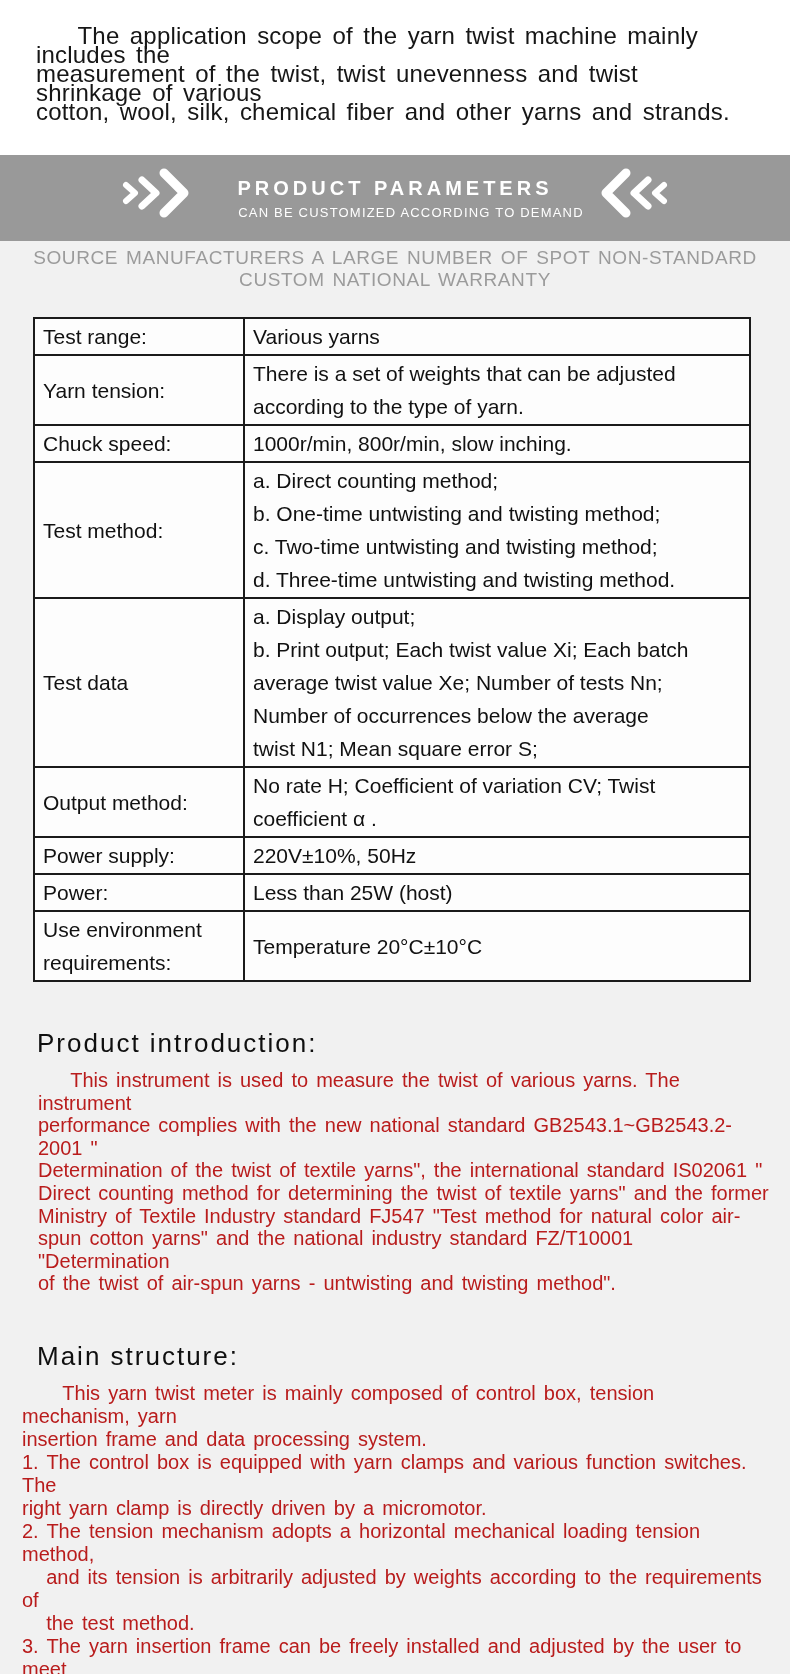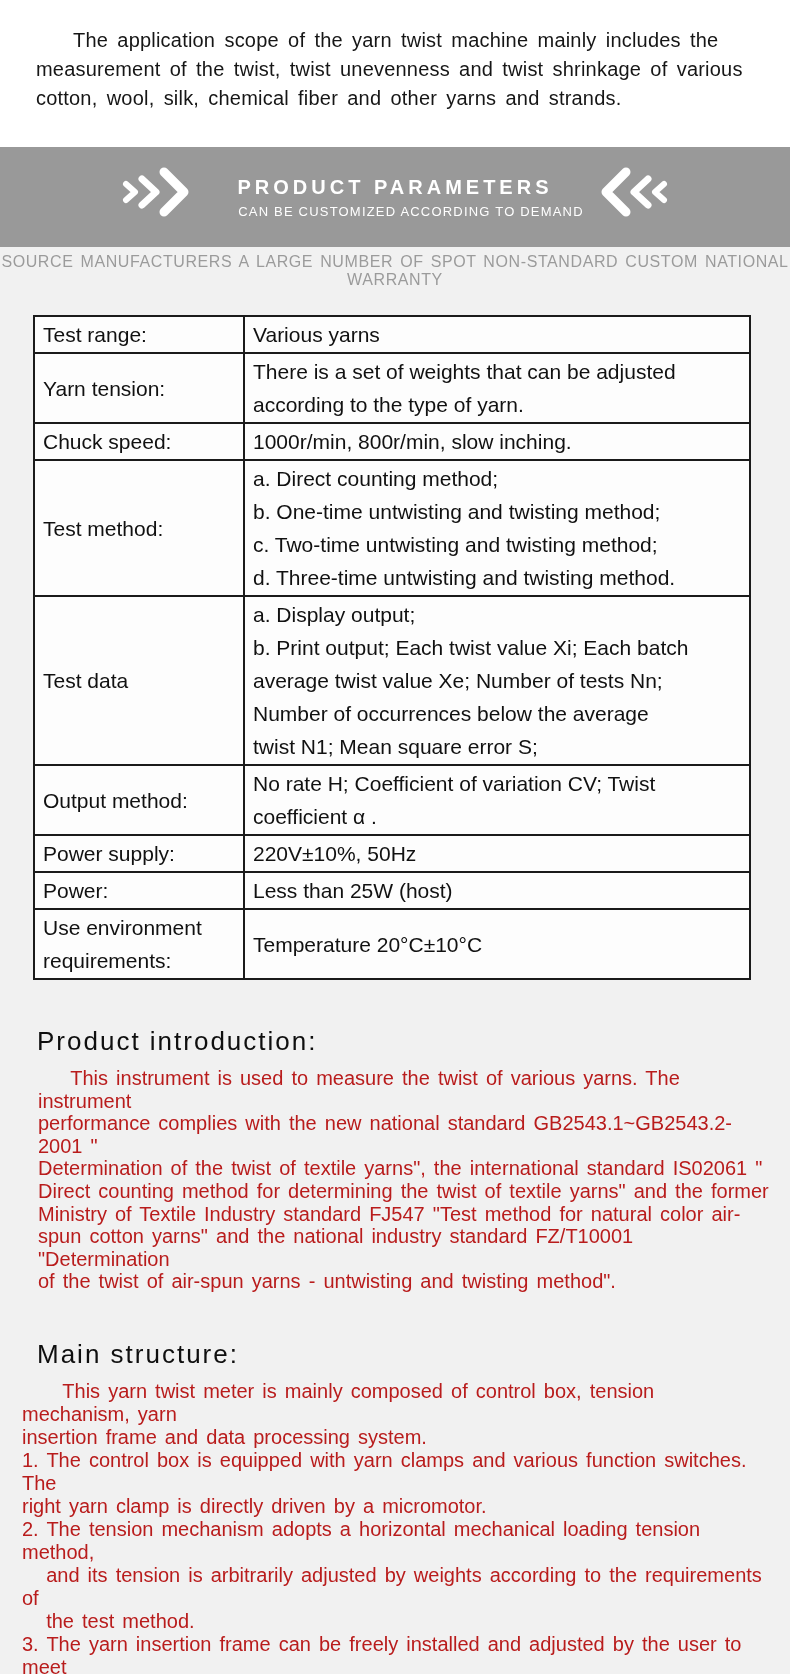--- a/index.html
+++ b/index.html
@@ -2,43 +2,43 @@
 <html><head>
 <meta charset="utf-8">
 <style>
   html,body { margin:0; padding:0; }
   body {
     width:790px; min-height:1674px; background:#ffffff;
     font-family:"Liberation Sans", sans-serif; color:#1c1c1c;
   }
   .top-para {
     padding:26px 36px 0 36px;
-    font-size:20px; line-height:29px;
+    font-size:24px; line-height:19px;
     white-space:pre-wrap; word-spacing:3.5px; letter-spacing:0.2px;
     color:#161616;
   }
   .banner {
-    margin-top:34px; height:100px; background:#999999;
+    margin-top:34px; height:86px; background:#999999;
     display:flex; align-items:center; justify-content:center; gap:12px;
   }
   .chev { display:block; margin-top:-10px; }
   .banner-center { text-align:center; }
   .banner-title {
     color:#ffffff; font-weight:bold; font-size:20px; letter-spacing:4px;
     white-space:nowrap;
   }
   .banner-sub {
     color:#ffffff; font-size:13px; letter-spacing:1.2px; margin-top:5px;
     white-space:nowrap;
     margin-left:32px;
   }
   .lower { background:#f1f1f1; padding-bottom:50px; }
   .tagline {
     padding-top:6px; text-align:center;
-    font-size:16px; color:#9b9b9b; letter-spacing:0.6px; word-spacing:2px;
+    font-size:19px; color:#9b9b9b; letter-spacing:0.6px; word-spacing:2px;
   }
   table.spec-table {
     margin:26px 0 0 33px; border-collapse:collapse;
     width:718px; background:#fdfdfd; table-layout:fixed;
   }
   table.spec-table td {
     border:2px solid #1b1b1b; font-size:21px; line-height:33px;
     padding:1px 8px; vertical-align:middle; color:#111111;
   }
   td.label-cell { width:192px; }

